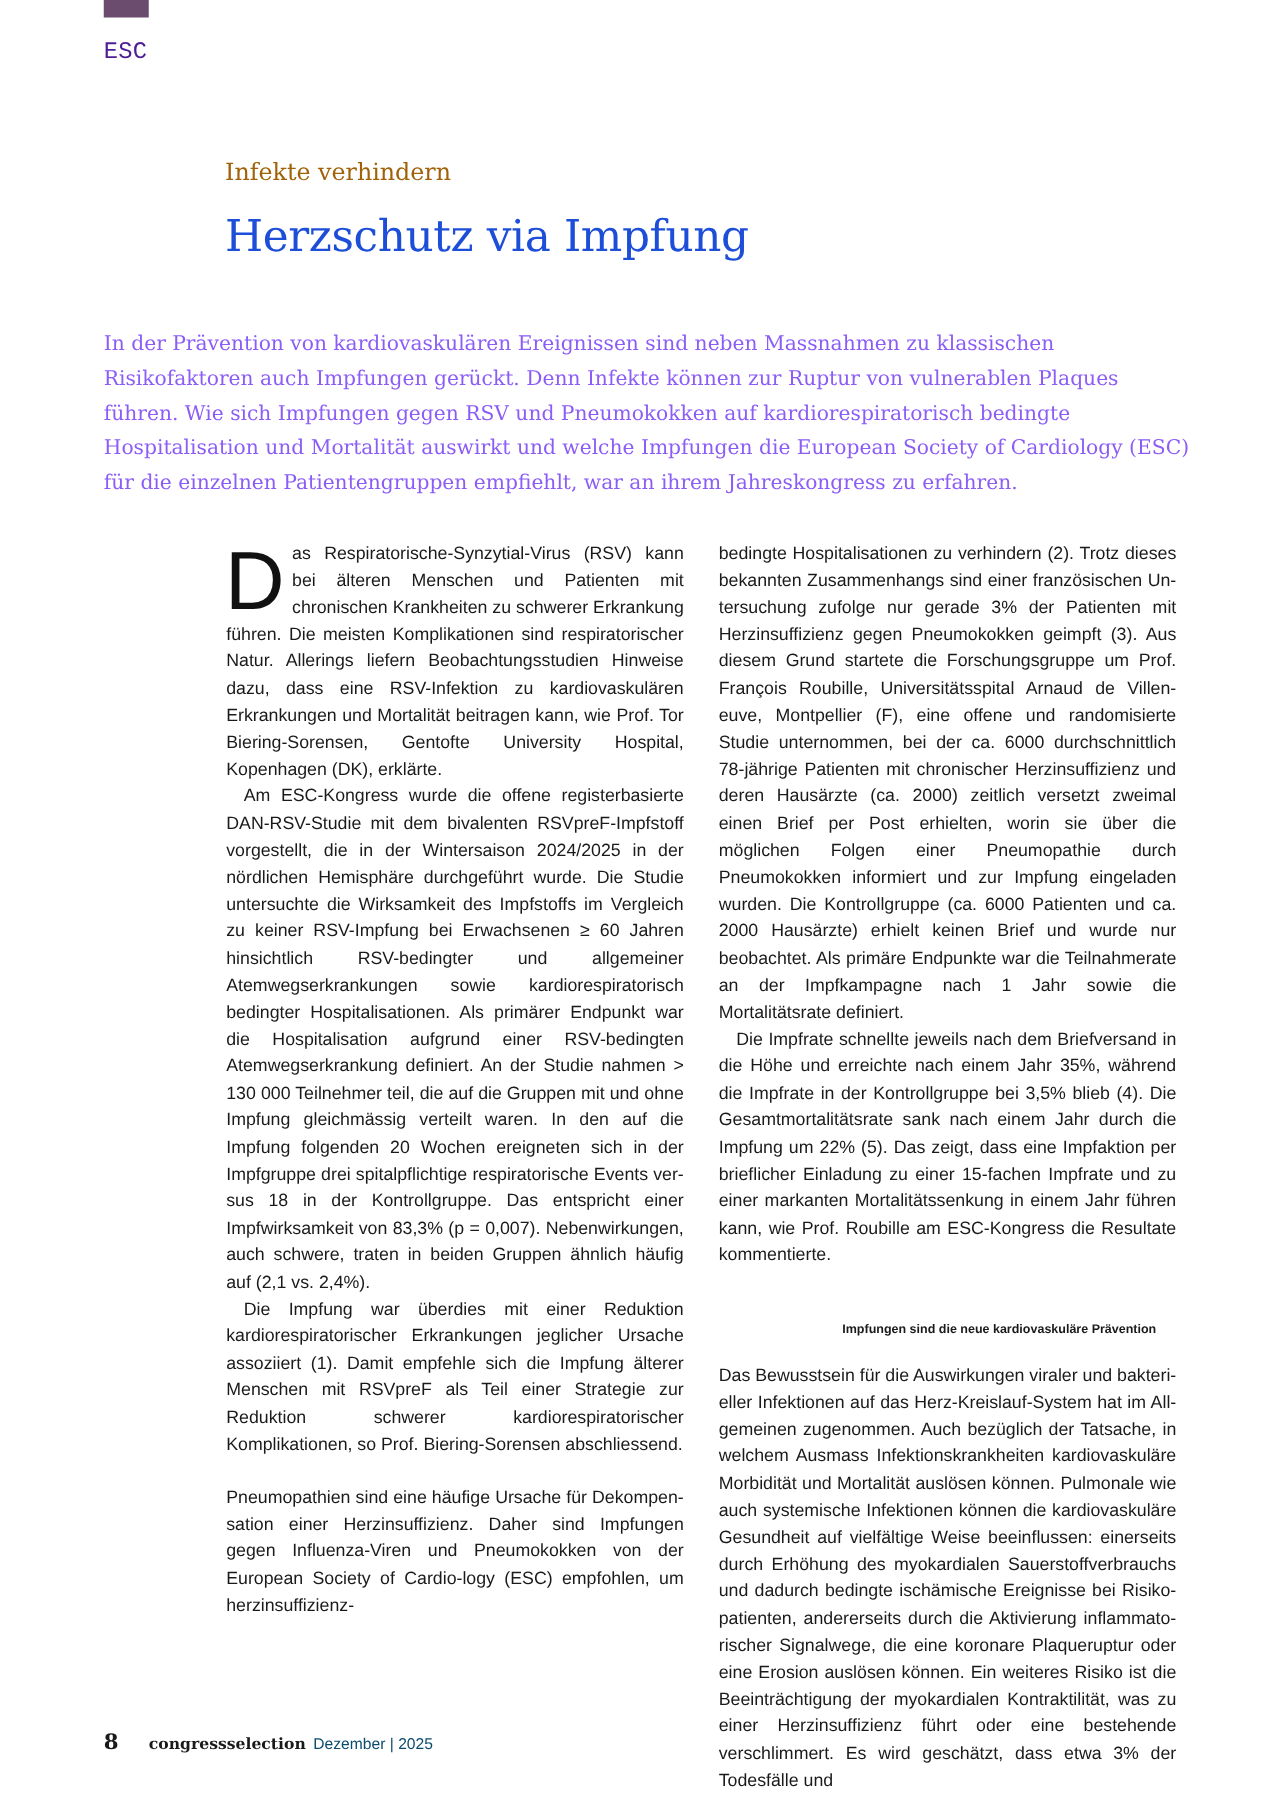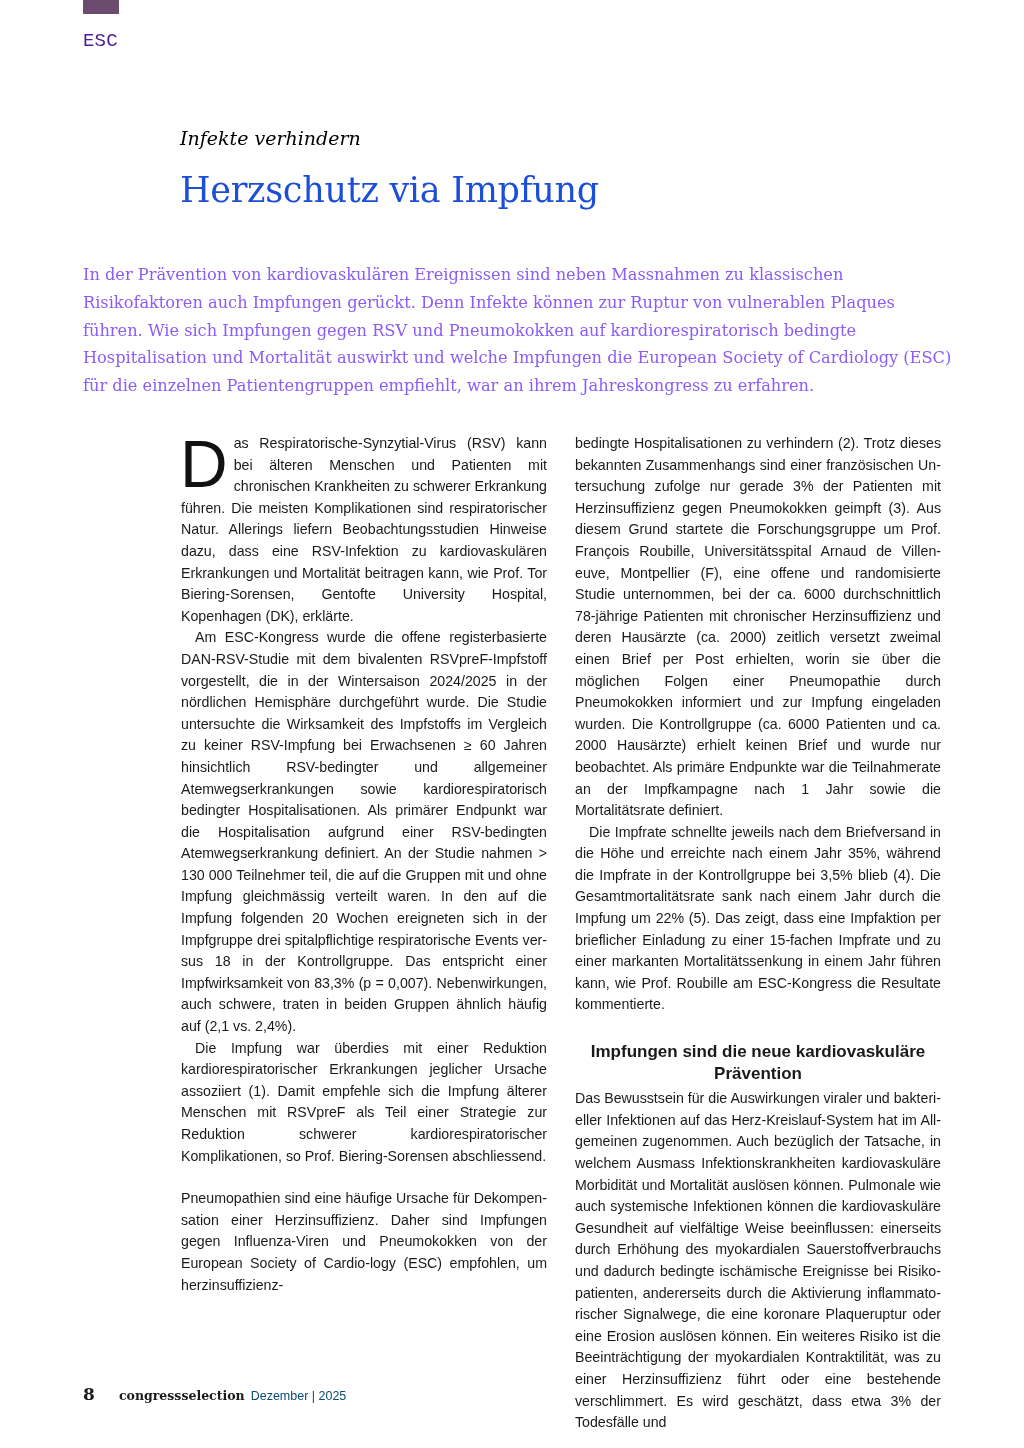--- a/index.html
+++ b/index.html
@@ -1,27 +1,27 @@
 <!DOCTYPE html>
 <html><head>
   <meta charset="utf-8">
   <style>
     html, body { margin: 0; padding: 0; background: #ffffff; }
     body { width: 1024px; height: 1448px; position: relative; overflow: hidden; color: #1a1a1a; }
     .accent-bar { position: absolute; left: 83px; top: 0; width: 36px; height: 14px; background: #6b4c6e; }
     .section-label { position: absolute; left: 83px; top: 30px; font-family: Liberation Mono, monospace; font-size: 19px; color: #4c1d95; letter-spacing: 0.2px; }
-    .kicker { position: absolute; left: 180px; top: 127px; font-family: "DejaVu Serif", serif; font-style: italic; font-size: 19px; color: #000000; }
+    .kicker { position: absolute; left: 180px; top: 127px; font-family: "DejaVu Serif", serif; font-size: 19px; color: #a16207; }
     .headline { position: absolute; left: 180px; top: 170px; font-family: "DejaVu Serif", serif; font-size: 35px; font-weight: normal; margin: 0; color: #1d4ed8; letter-spacing: -0.3px; }
     .lead { position: absolute; left: 83px; top: 261px; width: 870px; font-family: "DejaVu Serif", serif; font-size: 16.2px; line-height: 27.8px; color: #8b5cf6; margin: 0; }
     .col { position: absolute; top: 433px; width: 366px; font-family: "Liberation Sans", sans-serif; font-size: 14.2px; line-height: 21.6px; color: #1a1a1a; text-align: justify; hyphens: manual; }
     .col-left { left: 181px; }
     .col-right { left: 575px; }
     .col p { margin: 0; text-indent: 14px; }
     .col p.no-indent { text-indent: 0; }
-    .col h2 { font-family: "Liberation Sans", sans-serif; font-size: 17px; font-weight: bold; margin: 4px; line-height: 21.6px; text-align: center; }
+    .col h2 { font-family: "Liberation Sans", sans-serif; font-size: 10px; font-weight: bold; margin: 16px; line-height: 21.6px; text-align: right; }
     .col .gap { height: 21px; }
     .dropcap { float: left; font-family: "Liberation Sans", sans-serif; font-size: 66px; line-height: 56px; margin: 3px 6px 0 -1px; padding: 0; color: #111; }
     .footer { position: absolute; left: 83px; top: 1384px; font-size: 14px; display: flex; align-items: baseline; }
     .page-number { font-family: "DejaVu Serif", serif; font-weight: bold; font-size: 17px; width: 36px; }
     .pub-name { font-family: "DejaVu Serif", serif; font-weight: bold; font-size: 12.5px; margin-right: 6px; }
     .pub-date { font-family: "Liberation Sans", sans-serif; font-size: 12.5px; color: #0c4a6e; }
   </style>
 </head>
 <body>
 

